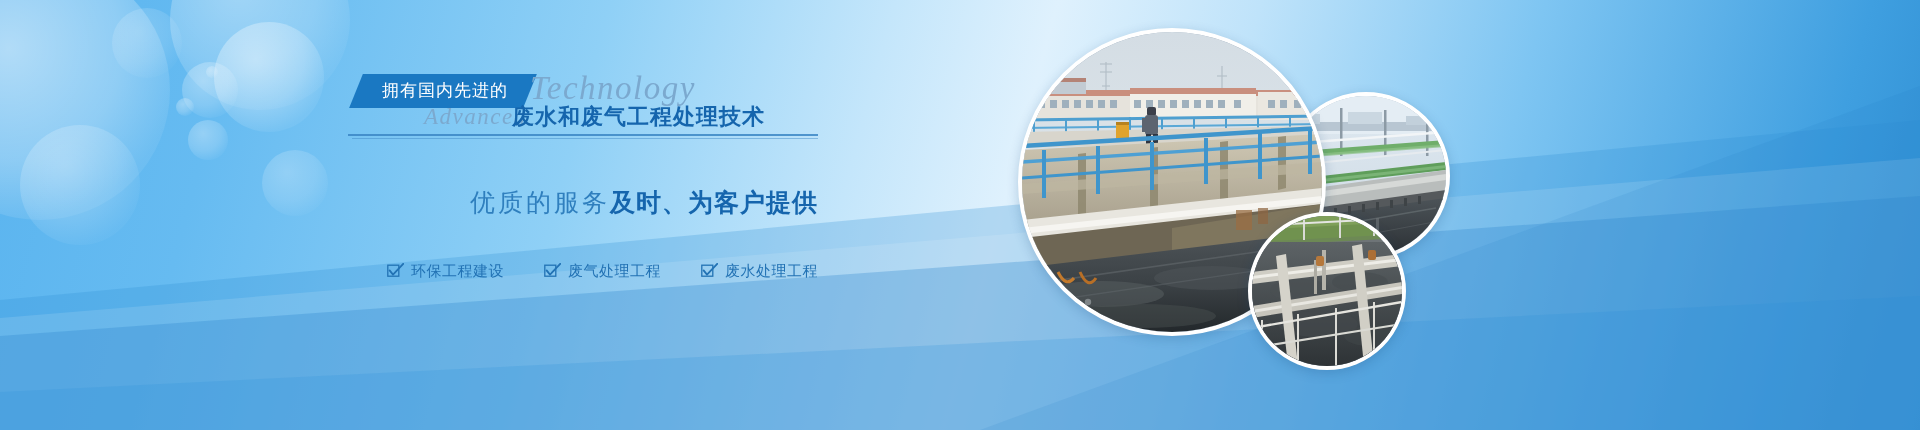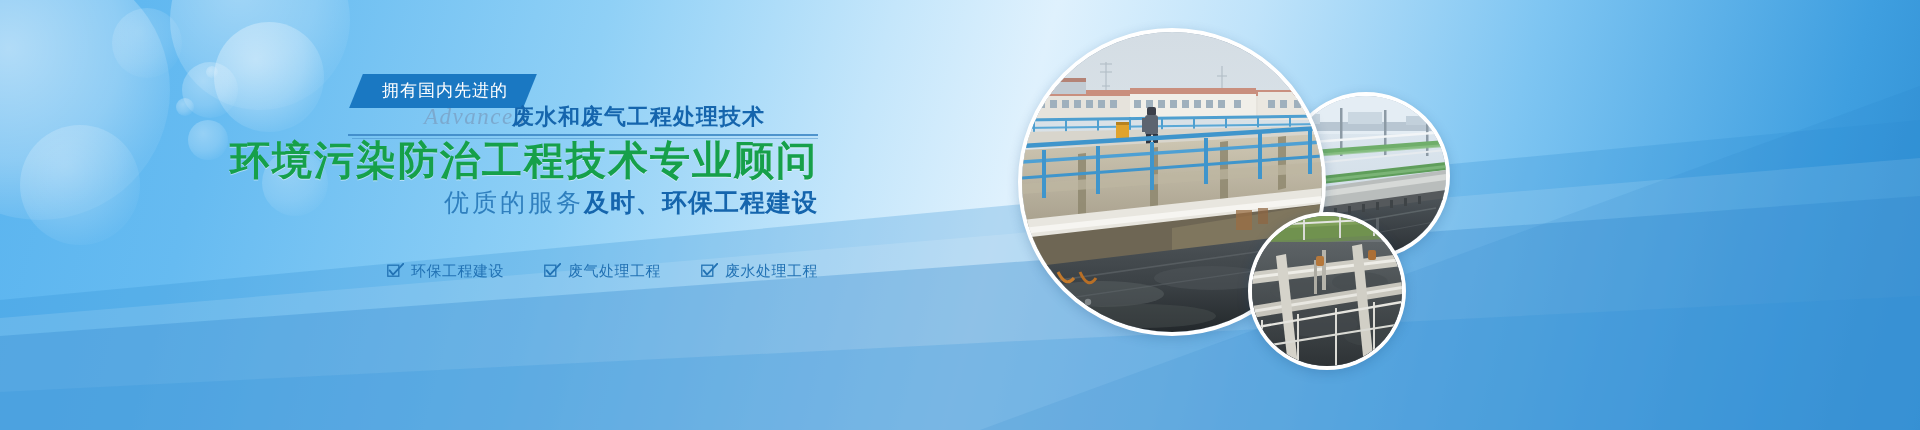--- a/index.html
+++ b/index.html
@@ -259,34 +259,34 @@
       <path d="M980,430 L1920,86 L1920,430 Z" fill="#1f7cc4" opacity="0.12"></path>
     </svg>
   </div>
 
   <div class="copy">
 
     <div class="row-eyebrow">
       <div class="badge">
         <span>拥有国内先进的</span>
       </div>
+      <div class="script-tech">Technology</div>
     </div>
 
     <div class="row-sub">
       <div class="script-adv">Advanced</div>
       <div class="sub-cn">废水和废气工程处理技术</div>
     </div>
 
     <div class="rule rule-top"></div>
     <div class="rule rule-bot"></div>
 
-    <div class="headline">环境污染防治工程技术专业顾问</div>
 
     <div class="serviceline">
-      <span>优质的服务</span><span class="strong">及时、环保工程建设</span>
+      <span>优质的服务</span><span class="strong">及时、为客户提供</span>
     </div>
 
     <div class="checklist">
 
       <div class="check-item">
         <span class="check-icon">
           <svg width="17" height="15" viewBox="0 0 17 15">
             <rect x="0.8" y="2.2" width="11" height="11" fill="none" stroke="#2272b4" stroke-width="1.3"></rect>
             <path d="M2.6,7.4 L6,11.6 L16.2,0.8" fill="none" stroke="#2272b4" stroke-width="1.8" stroke-linecap="round" stroke-linejoin="round"></path>
           </svg>

